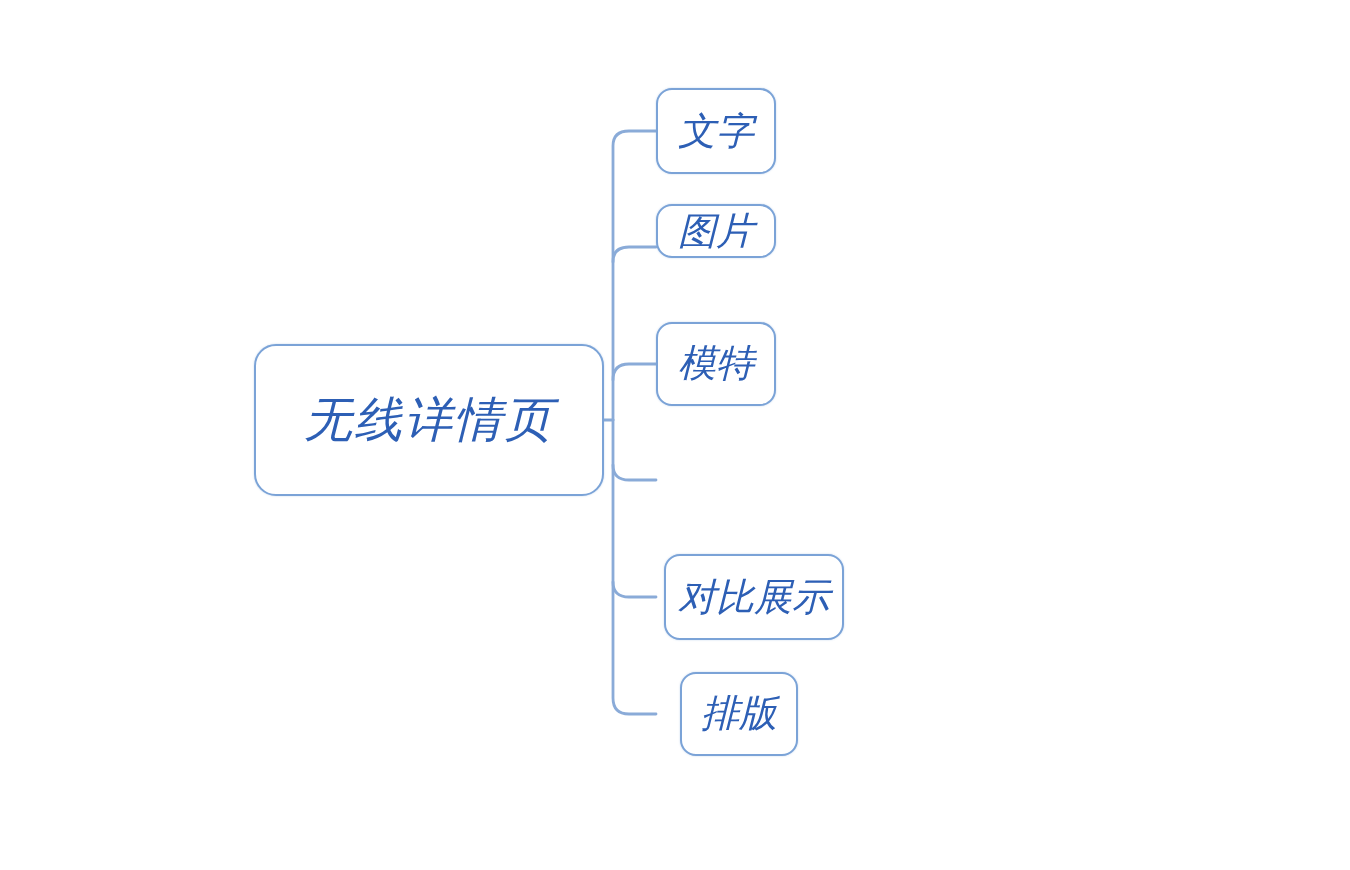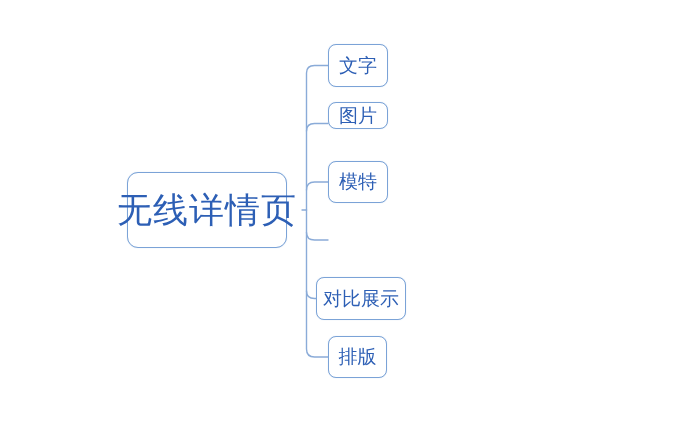--- a/index.html
+++ b/index.html
@@ -27,36 +27,37 @@
     display: flex;
     align-items: center;
     justify-content: center;
     background: #ffffff;
     border: 1.4px solid #7ba3d7;
     border-radius: 8px;
     color: #2d5fb5;
     white-space: nowrap;
     box-shadow: 0 0 1px rgba(123, 163, 215, 0.45);
     cursor: default;
+    font-style: italic;
   }
   .node-root {
     left: 127px; top: 172px;
-    width: 160px; height: 76px;
+    width: 175px; height: 76px;
     border-radius: 11px;
-    font-size: 35px;
+    font-size: 24px;
     letter-spacing: 1px;
     align-items: center;
   }
   .node-child { font-size: 19px; }
   .n1 { left: 328px; top: 44px;  width: 60px; height: 43px; }
   .n2 { left: 328px; top: 102px; width: 60px; height: 27px; }
   .n3 { left: 328px; top: 161px; width: 60px; height: 42px; }
   .n4 { left: 328px; top: 219px; width: 90px; height: 42px; }
-  .n5 { left: 316px; top: 277px; width: 90px; height: 43px; }
-  .n6 { left: 328px; top: 336px; width: 59px; height: 42px; }
+  .n5 { left: 332px; top: 277px; width: 90px; height: 43px; }
+  .n6 { left: 340px; top: 336px; width: 59px; height: 42px; }
 </style>
 </head>
 <body>
 
 <div id="stage">
 
   <svg id="connectors" width="675" height="435" viewBox="0 0 675 435">
     <g fill="none" stroke-width="1.4" stroke-linecap="round">
       <path d="M302,210 L306.5,210" stroke="#8aabd8"></path>
       <path d="M306.5,210 L306.5,73 Q306.5,65.5 314.5,65.5 L328,65.5" stroke="#8aabd8"></path>

